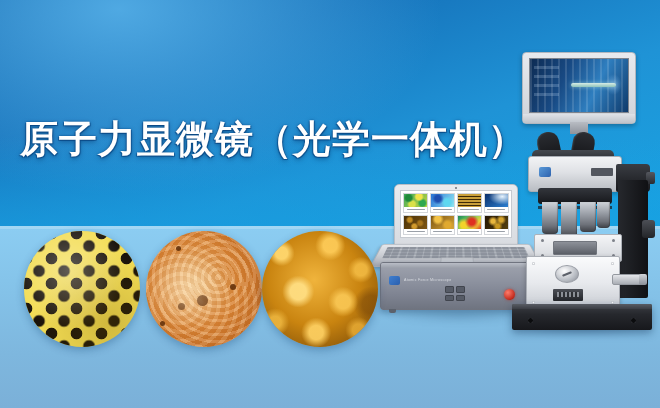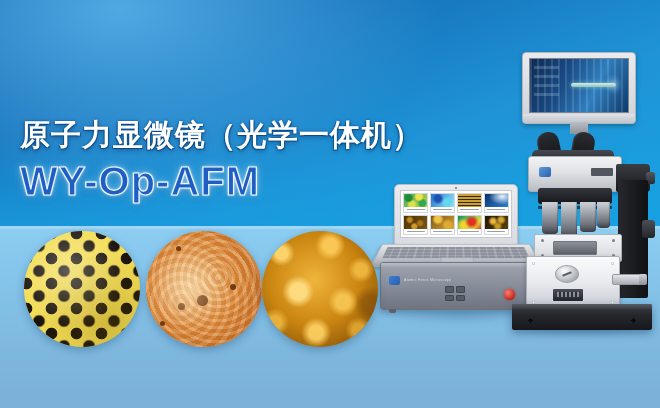--- a/index.html
+++ b/index.html
@@ -27,21 +27,21 @@
     background:linear-gradient(to bottom,#8ccdf2 0%,#85c4ea 30%,#7eb7de 70%,#7bb0d8 100%);
   }
   .bg-bottom::before{
     content:"";position:absolute;left:0;top:0;width:100%;height:3px;
     background:rgba(255,255,255,.20);
   }
 
   
   .headline-wrap{position:absolute;left:20px;top:118px;z-index:6;}
   .headline-cn{
-    font-size:30px;line-height:1.12;font-weight:700;color:#ffffff;
+    font-size:38px;line-height:1.12;font-weight:700;color:#ffffff;
     letter-spacing:1px;white-space:nowrap;
     text-shadow:
       0 0 2px rgba(10,70,130,.85),
       1px 1px 0 rgba(10,70,130,.6),
       -1px 1px 0 rgba(10,70,130,.6),
       0 2px 5px rgba(5,50,100,.55);
   }
   .headline-model{
     margin-top:9px;
     font-size:40px;line-height:1;font-weight:700;
@@ -259,21 +259,20 @@
 </head>
 <body>
 
 <div class="banner">
 
   <div class="bg-top"></div>
   <div class="bg-bottom"></div>
 
   <div class="headline-wrap">
     <div class="headline-cn">原子力显微镜（光学一体机）</div>
-    <div class="headline-model">WY-Op-AFM</div>
   </div>
 
   <div class="circles">
 
     <div class="circ circ-1">
       <div class="dots"></div>
       <div class="shade"></div>
     </div>
 
     <div class="circ circ-2">

